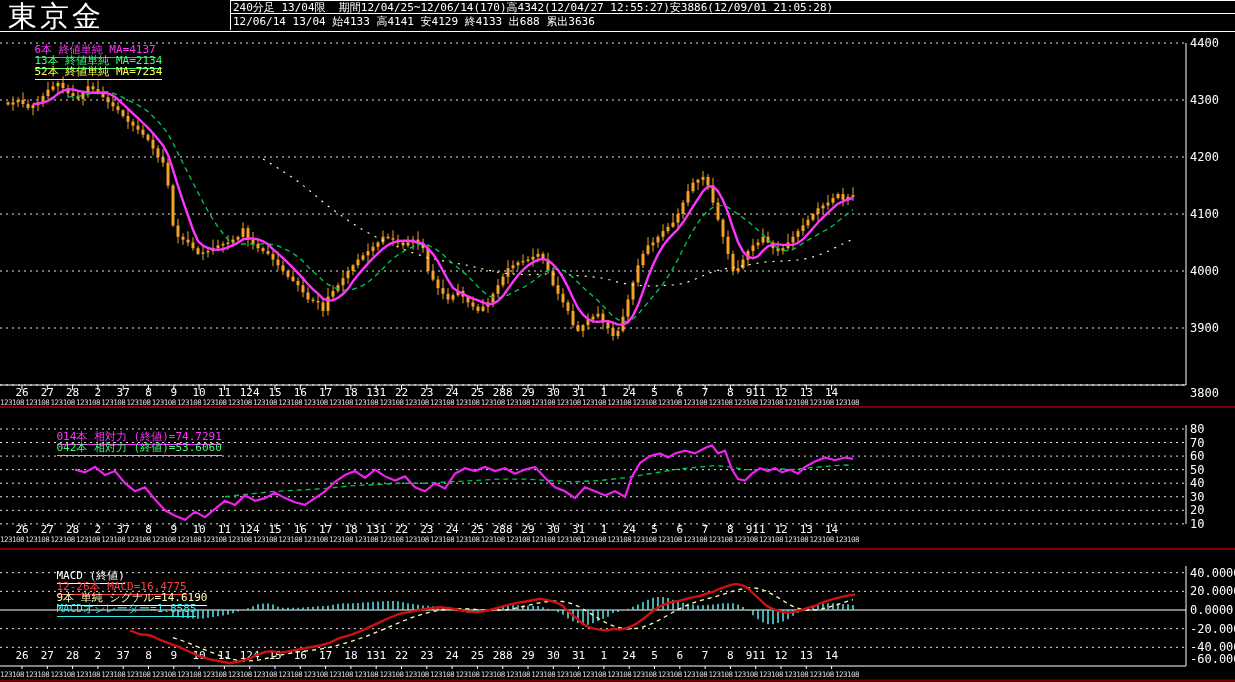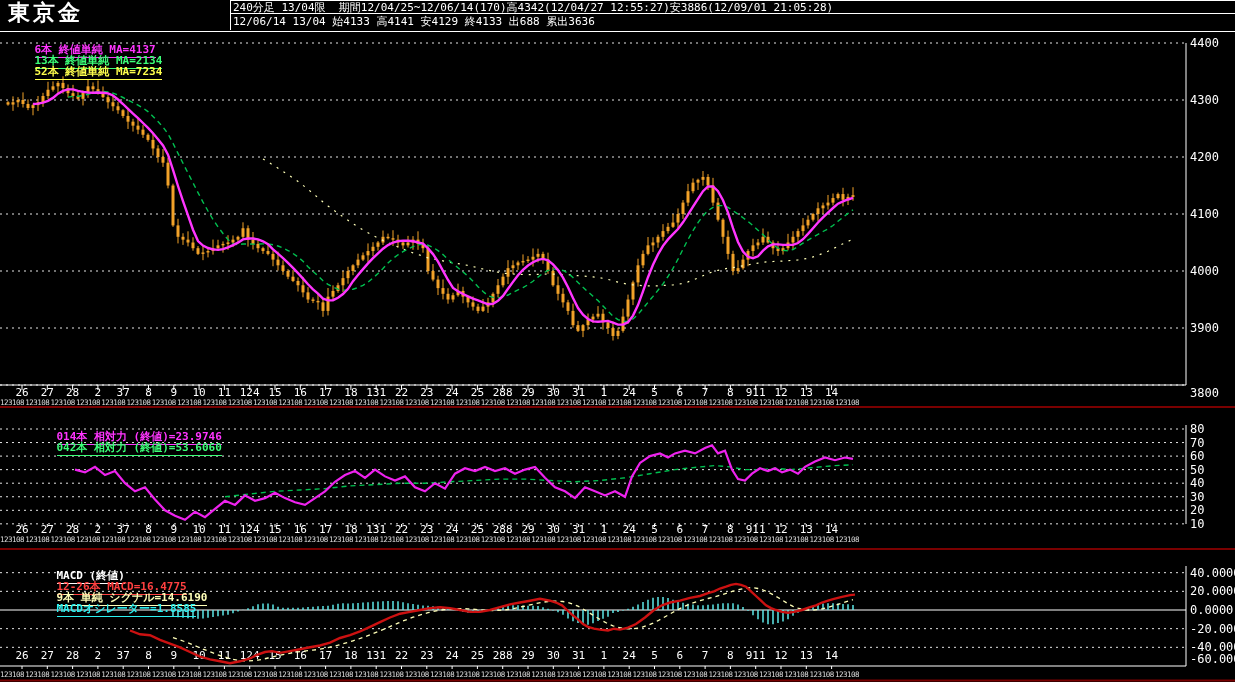--- a/index.html
+++ b/index.html
@@ -1,24 +1,24 @@
 <!DOCTYPE html>
 <html><head>
 <meta charset="utf-8">
 <style>
   html,body{margin:0;padding:0;background:#000;}
   #screen{position:relative;width:1235px;height:682px;background:#000;overflow:hidden;
           font-family:"DejaVu Sans Mono","Liberation Mono",monospace;color:#fff;}
   #chart-svg{position:absolute;left:0;top:0;}
   .txt{position:absolute;white-space:pre;line-height:1;}
-  .title{font-family:"DejaVu Sans","Liberation Sans",sans-serif;font-weight:bold;
-         font-size:22px;letter-spacing:3px;color:#fff;}
+  .title{font-family:"DejaVu Sans","Liberation Sans",sans-serif;font-weight:normal;
+         font-size:29px;letter-spacing:3px;color:#fff;}
   .hdr{font-size:11px;color:#fff;}
   .leg{font-size:11px;}
-  .leg span{margin-right:10px;border-bottom:1px solid currentColor;padding-bottom:1px;font-weight:bold;}
+  .leg span{margin-right:10px;border-bottom:1px solid currentColor;padding-bottom:1px;}
   .c-mag{color:#ff35ff;} .c-grn{color:#3bff78;} .c-yel{color:#ffff4d;}
   .c-red{color:#ff4040;text-align:right;} .c-sig{color:#ffffb8;} .c-cyn{color:#2df0f0;margin-top:8px;} .c-wht{color:#fff;}
 </style>
 </head>
 <body>
 
 <div id="screen">
   <svg id="chart-svg" width="1235" height="682">
       <g>
         <line x1="230" y1="0.5" x2="1235" y2="0.5" stroke="#fff" stroke-width="1"></line>
@@ -878,21 +878,21 @@
   <div class="txt hdr" style="left:233px;top:2px;">240分足 13/04限  期間12/04/25~12/06/14(170)高4342(12/04/27 12:55:27)安3886(12/09/01 21:05:28)</div>
   <div class="txt hdr" style="left:233px;top:16px;">12/06/14 13/04 始4133 高4141 安4129 終4133 出688 累出3636</div>
 
   <div class="txt leg" style="left:8px;top:33px;">
     <span class="c-mag">6本 終値単純 MA=4137</span>
     <span class="c-grn">13本 終値単純 MA=2134</span>
     <span class="c-yel">52本 終値単純 MA=7234</span>
   </div>
 
   <div class="txt leg" style="left:30px;top:420px;">
-    <span class="c-mag">014本 相対力 (終値)=23.9746</span>
+    <span class="c-mag">014本 相対力 (終値)=74.7291</span>
     <span class="c-grn">042本 相対力 (終値)=53.6060</span>
   </div>
 
   <div class="txt leg" style="left:30px;top:559px;">
     <span class="c-wht">MACD (終値)</span>
     <span class="c-red">12-26本 MACD=16.4775</span>
     <span class="c-sig">9本 単純 シグナル=14.6190</span>
     <span class="c-cyn">MACDオシレーター=1.8585</span>
   </div>
 </div>

